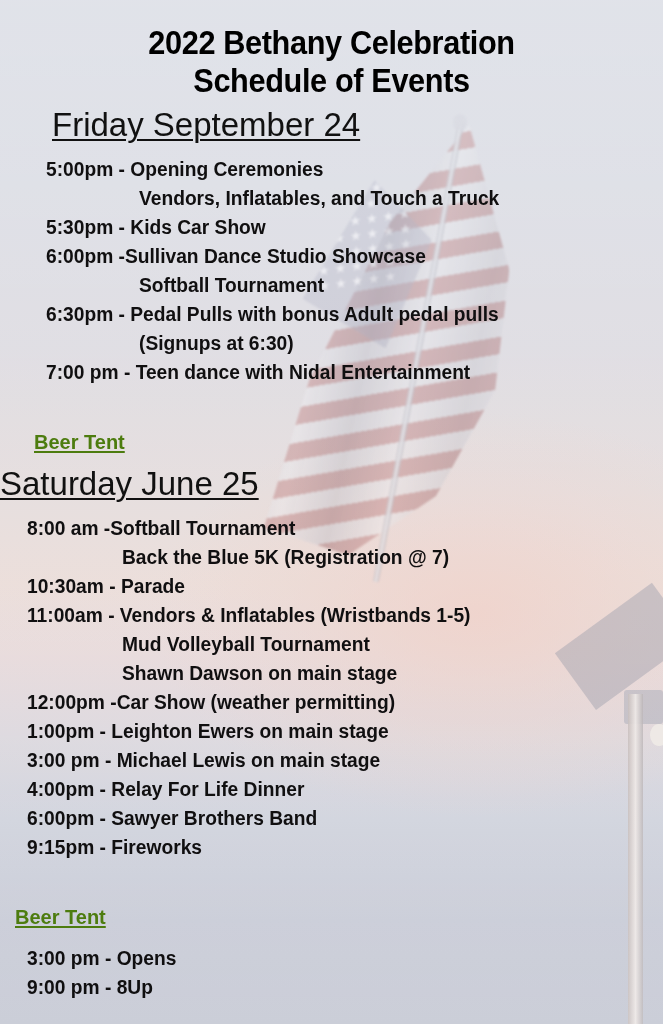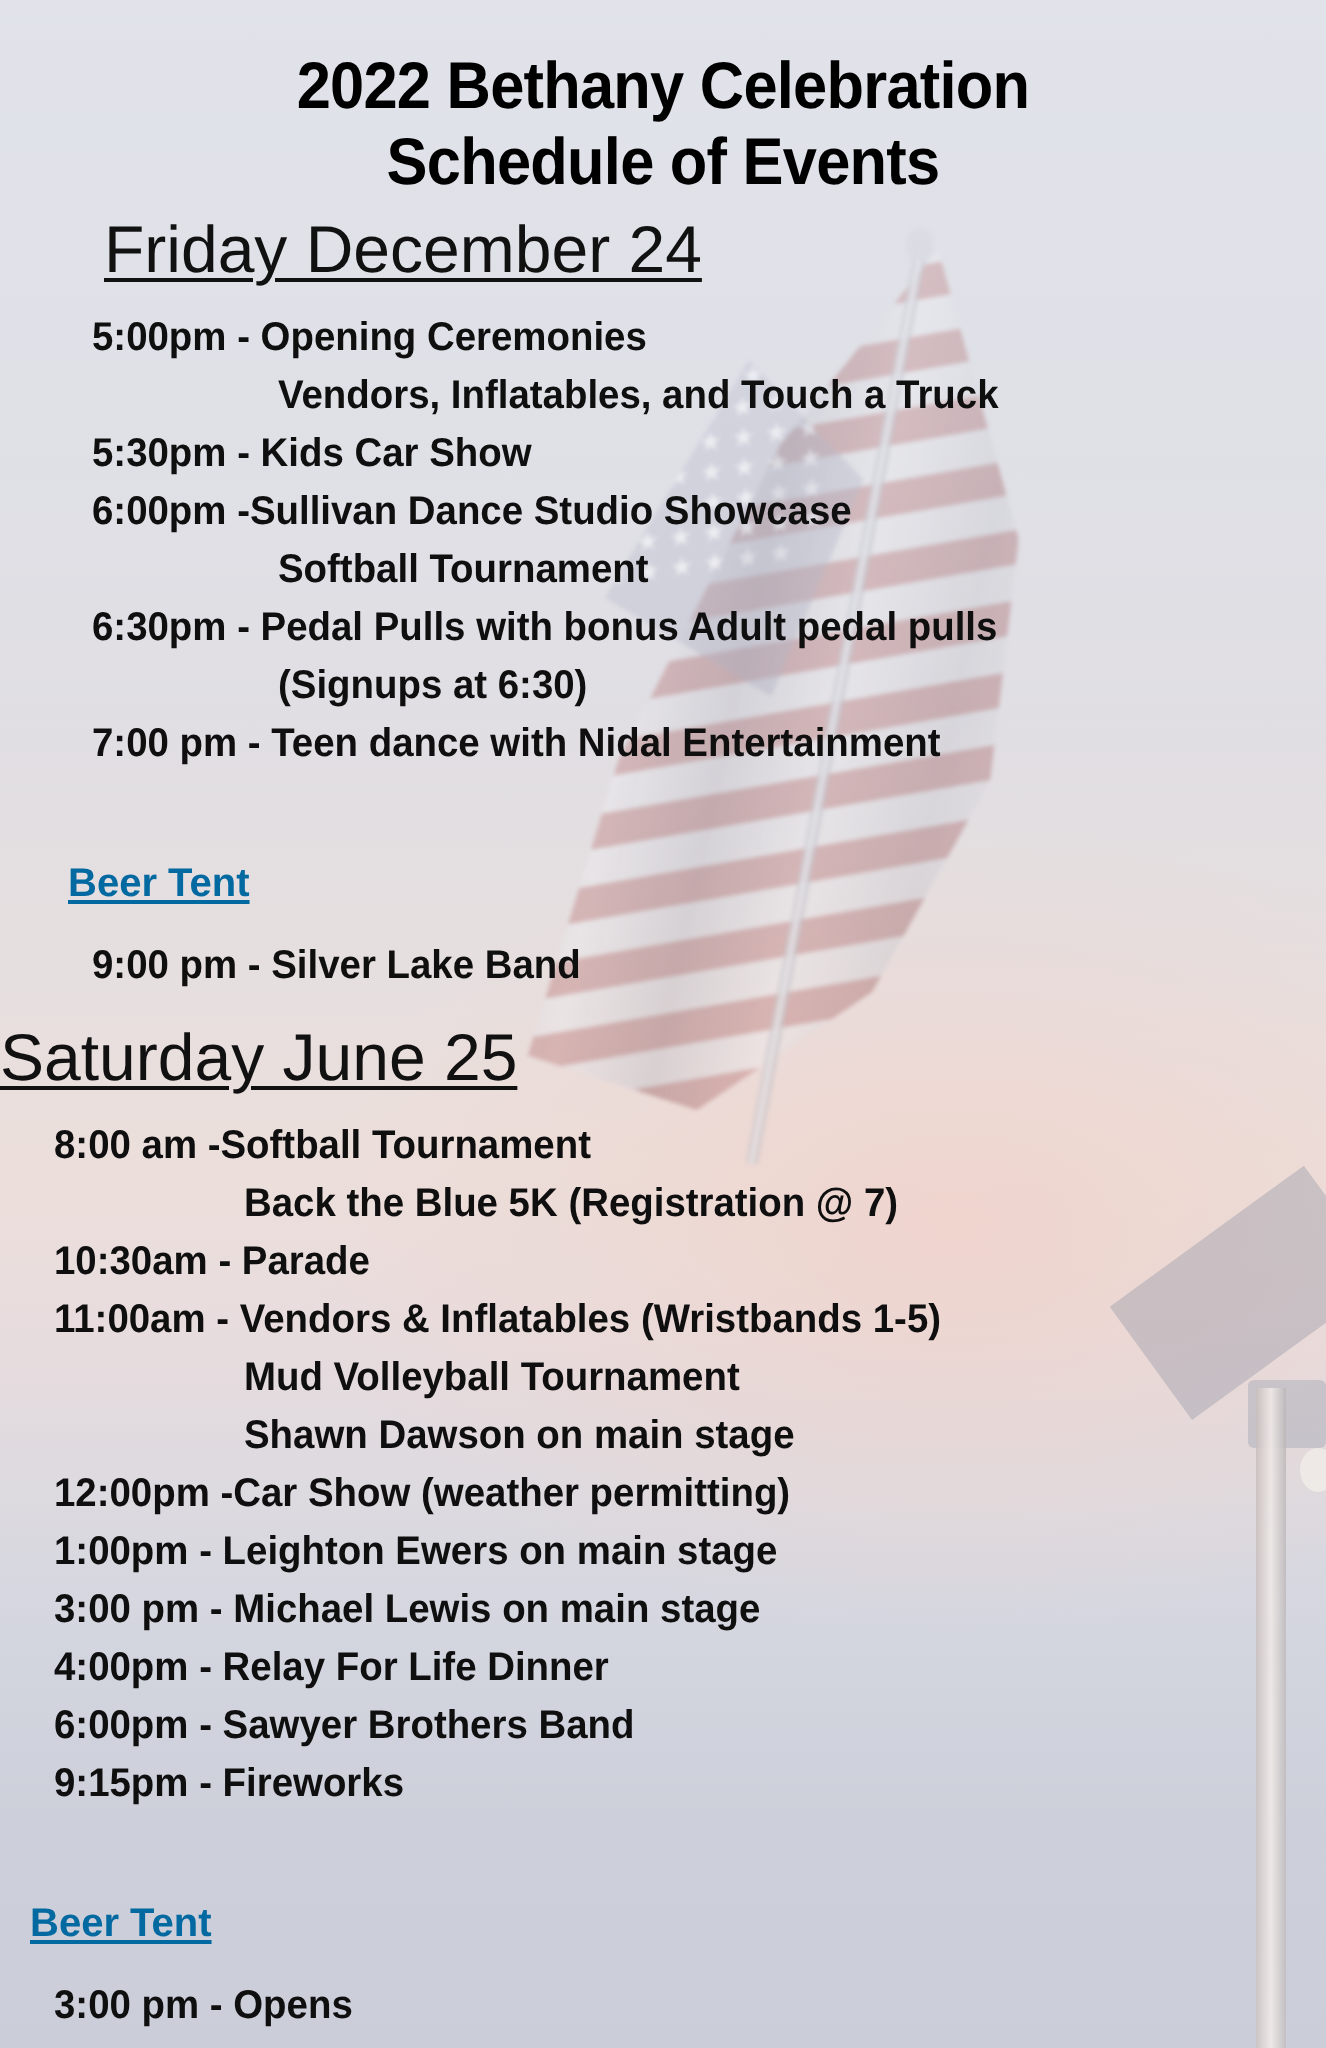--- a/index.html
+++ b/index.html
@@ -261,21 +261,21 @@
   .friday-group .event.indent { margin-left: 127px; }
 
   .saturday-group .event { margin-left: 15px; }
   .saturday-group .event.indent { margin-left: 110px; }
 
   .subhead {
     font-family: "Liberation Sans", sans-serif;
     font-weight: bold;
     font-size: 20px;
     line-height: 29px;
-    color: #0369a1;
+    color: #4d7c0f;
     text-decoration: underline;
     text-underline-offset: 2px;
     text-decoration-thickness: 2px;
     display: inline-block;
   }
   .spacer { height: 29px; }
   .friday-group .beer-head { margin-left: 34px; }
   .saturday-group .beer-head { margin-left: 15px; }
 
   .sec-friday { margin-top: 6px; }
@@ -307,40 +307,37 @@
   <div class="bg-layer bg-haze"></div>
 
   <div class="content">
 
     <div class="title-block">
       <div class="title-line">2022 Bethany Celebration</div>
       <div class="title-line">Schedule of Events</div>
     </div>
 
     <section class="sec-friday friday-group">
-      <div class="day-heading friday">Friday December 24</div>
+      <div class="day-heading friday">Friday September 24</div>
       <ul class="event-list">
         <li class="event">5:00pm - Opening Ceremonies</li>
         <li class="event indent">Vendors, Inflatables, and Touch a Truck</li>
         <li class="event">5:30pm - Kids Car Show</li>
         <li class="event">6:00pm  -Sullivan Dance Studio Showcase</li>
         <li class="event indent">Softball Tournament</li>
         <li class="event">6:30pm - Pedal Pulls with bonus Adult pedal pulls</li>
         <li class="event indent">(Signups at 6:30)</li>
         <li class="event">7:00 pm - Teen dance with Nidal Entertainment</li>
       </ul>
 
       <div class="spacer"></div>
 
       <div class="beer-head">
         <span class="subhead">Beer Tent </span>
       </div>
-      <ul class="event-list">
-        <li class="event">9:00 pm - Silver Lake Band</li>
-      </ul>
     </section>
 
     <section class="sec-saturday saturday-group">
       <div class="day-heading saturday">Saturday June 25</div>
       <ul class="event-list">
         <li class="event">8:00 am -Softball Tournament</li>
         <li class="event indent">Back the Blue 5K (Registration @ 7)</li>
         <li class="event">10:30am - Parade</li>
         <li class="event">11:00am - Vendors &amp; Inflatables (Wristbands 1-5)</li>
         <li class="event indent">Mud Volleyball Tournament</li>

